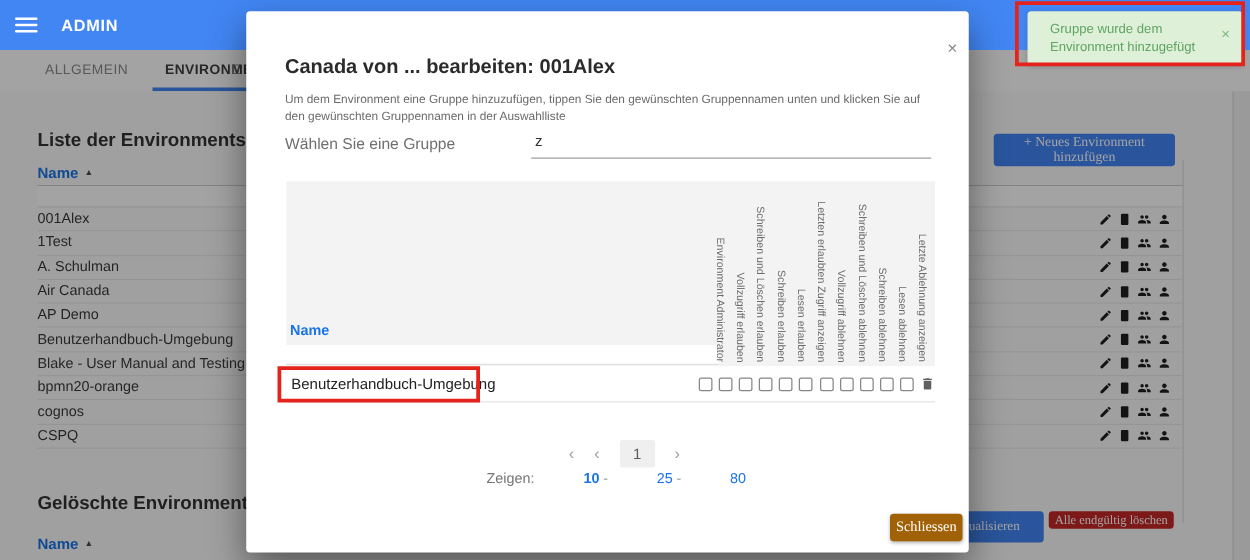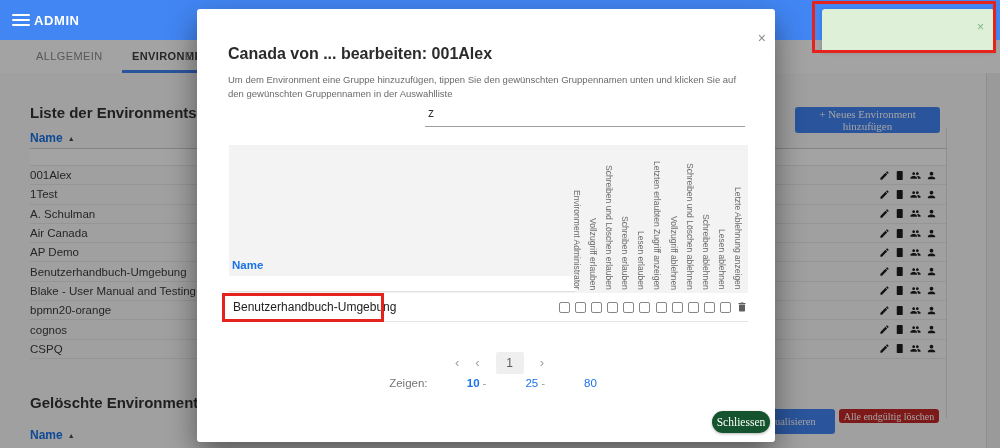--- a/index.html
+++ b/index.html
@@ -4,21 +4,21 @@
 <style>
   * { margin:0; padding:0; box-sizing:border-box; }
   html,body { background:#888; }
   body { font-family:"Liberation Sans", sans-serif; }
   .page { position:relative; width:1000px; height:448px; overflow:hidden; background:#fbfbfb; }
 
   
   .appbar { position:absolute; top:0; left:0; width:1000px; height:40px; background:#4286f4; display:flex; align-items:center; z-index:2; }
   .hamburger { width:18px; height:12px; margin-left:12px; display:flex; flex-direction:column; justify-content:space-between; cursor:pointer; }
   .hamburger span { display:block; height:2px; background:#fff; border-radius:1px; }
-  .appbar-title { color:#fff; font-size:13px; font-weight:bold; letter-spacing:.6px; margin-left:4px; }
+  .appbar-title { color:#fff; font-size:13px; font-weight:bold; letter-spacing:.6px; margin-left:19px; }
 
   
   .tabbar { position:absolute; top:40px; left:0; width:1000px; height:33px; background:#fff; z-index:1; }
   .tab { position:absolute; top:0; height:33px; line-height:33px; font-size:11px; letter-spacing:.4px; color:#8a8a8a; cursor:pointer; }
   .tab.active { color:#3d3d3d; font-weight:bold; border-bottom:3px solid #4285f4; }
   .tab-1 { left:36px; } .tab-2 { left:122px; padding:0 10px; } .tab-3 { left:185px; width:12px; overflow:hidden; }
 
   
   .content { position:absolute; top:73px; left:0; width:1000px; height:375px; background:#fbfbfb; z-index:1; }
   .list-heading { position:absolute; left:30px; top:31px; font-size:15px; font-weight:bold; color:#333; }
@@ -64,21 +64,21 @@
   .cbcol { width:16.2px; display:flex; justify-content:center; }
   .cb { width:11px; height:11px; border:1.5px solid #878787; border-radius:2px; background:#fff; cursor:pointer; }
   .trash { margin-left:2px; cursor:pointer; }
 
   .pagination { position:absolute; left:258px; top:343px; display:flex; align-items:center; gap:16px; }
   .pg-chev { font-size:13px; color:#9e9e9e; cursor:pointer; line-height:22px; }
   .pg-page { width:28px; height:22px; background:#efefef; border-radius:2px; text-align:center; line-height:22px; font-size:12px; color:#5c5c5c; cursor:pointer; }
   .page-size { position:absolute; left:0; top:368px; width:100%; text-align:center; font-size:11.5px; color:#757575; padding-left:14px; }
   .page-size .opt { color:#1a73e8; cursor:pointer;margin-left:36px; } .page-size .opt.b { font-weight:bold; }
   .page-size .sep { color:#9a9a9a; margin:0 3px; }
-  .close-btn { position:absolute; right:5px; top:402px; width:58px; height:22px; background:#14532d; font-size:11.5px; box-shadow:0 1px 3px rgba(0,0,0,.3);border-radius:11px; }
+  .close-btn { position:absolute; right:5px; top:402px; width:58px; height:22px; background:#a16207; font-size:11.5px; box-shadow:0 1px 3px rgba(0,0,0,.3); }
 
   
   .toast { position:absolute; left:822px; top:9px; width:172px; height:43px; background:#def0d8; border-radius:3px; z-index:15; box-shadow:0 1px 4px rgba(0,0,0,.15); }
   .toast-msg { position:absolute; left:18px; top:7px; width:125px; font-size:10.5px; line-height:15px; color:#61a564; }
   .toast-close { position:absolute; right:10px; top:11px; font-size:12px; color:#7cb87f; cursor:pointer; }
 
   
   .annotation { position:absolute; border:3px solid #e4231c; z-index:20; }
   .anno-toast { left:812px; top:1px; width:184px; height:52px; }
   .anno-row { left:222px; top:293px; width:162px; height:29px; }
@@ -301,20 +301,21 @@
     <button class="btn delete-all-btn">Alle endgültig löschen</button>
   </main>
 
   <div class="overlay"></div>
 
   <section class="modal">
     <span class="modal-close">×</span>
     <h1 class="modal-title">Canada von ... bearbeiten: 001Alex</h1>
     <p class="modal-desc">Um dem Environment eine Gruppe hinzuzufügen, tippen Sie den gewünschten Gruppennamen unten und klicken Sie auf den gewünschten Gruppennamen in der Auswahlliste</p>
 
+    <label class="group-label">Wählen Sie eine Gruppe</label>
     <input class="group-input" value="z" style="">
 
     <div class="perm-header">
       <span class="perm-name-header">Name</span>
       <div class="perm-filter"></div>
       <div class="vcols">
           <div class="vcol">
           <span class="vtext">Environment Administrator</span>
         </div>
           <div class="vcol">
@@ -403,19 +404,20 @@
 
     <div class="page-size">
       <span>Zeigen:</span>
       <span class="opt b">10</span><span class="sep">-</span><span class="opt">25</span><span class="sep">-</span><span class="opt">80</span>
     </div>
 
     <button class="btn close-btn">Schliessen</button>
   </section>
 
   <div class="toast">
+    <div class="toast-msg">Gruppe wurde dem Environment hinzugefügt</div>
     <span class="toast-close">×</span>
   </div>
 
   <div class="annotation anno-toast"></div>
   <div class="annotation anno-row"></div>
 
 </div>
 
 </body></html>

